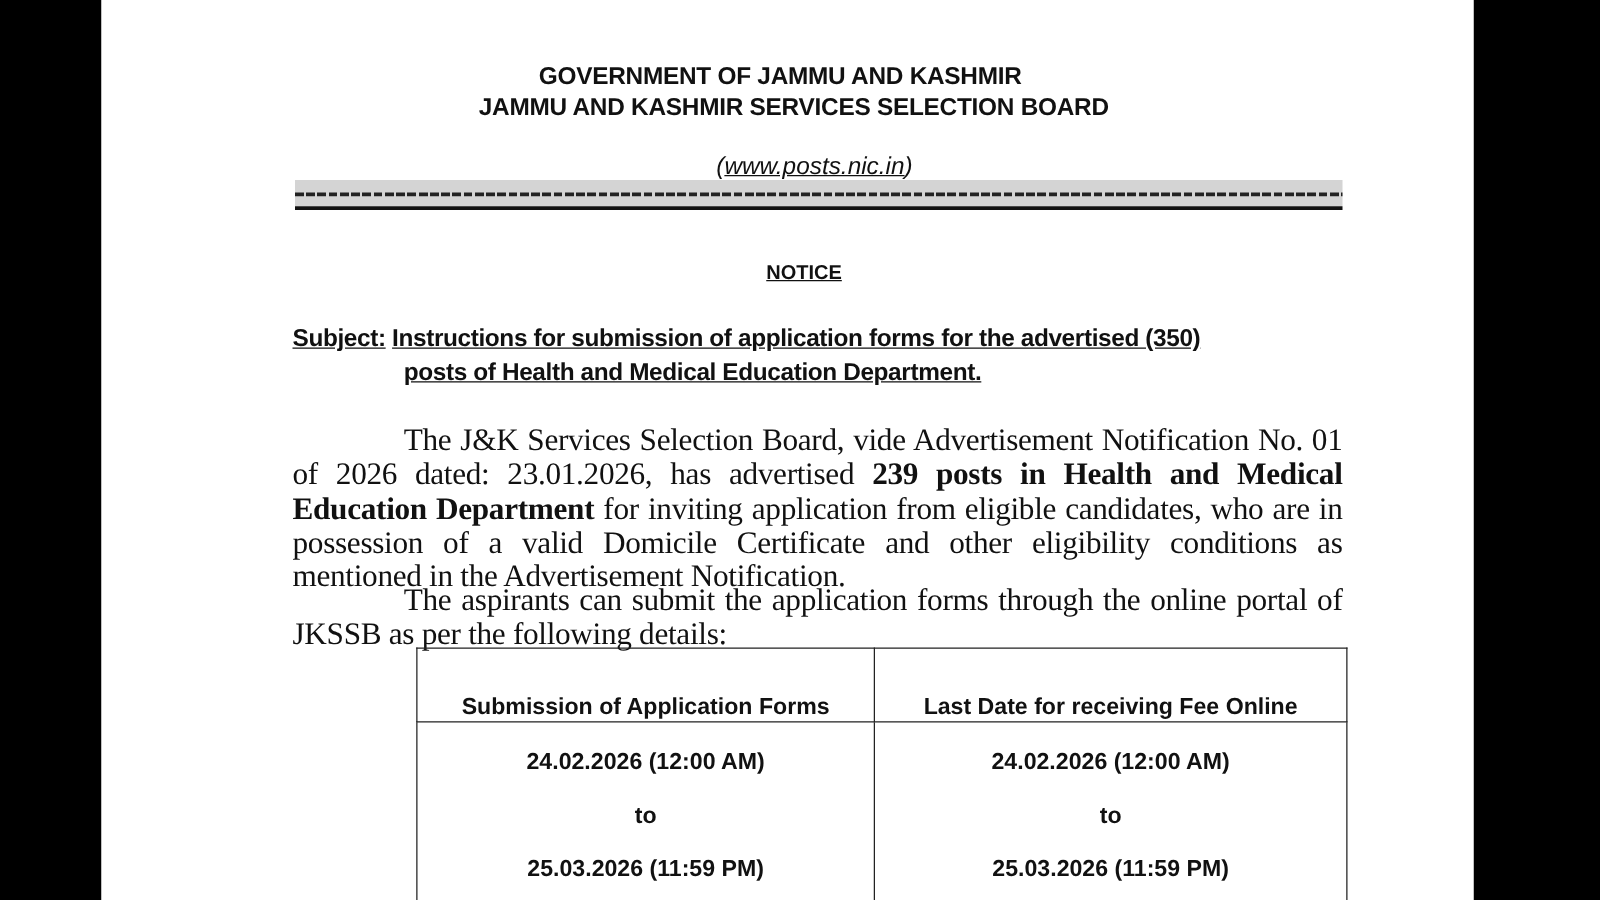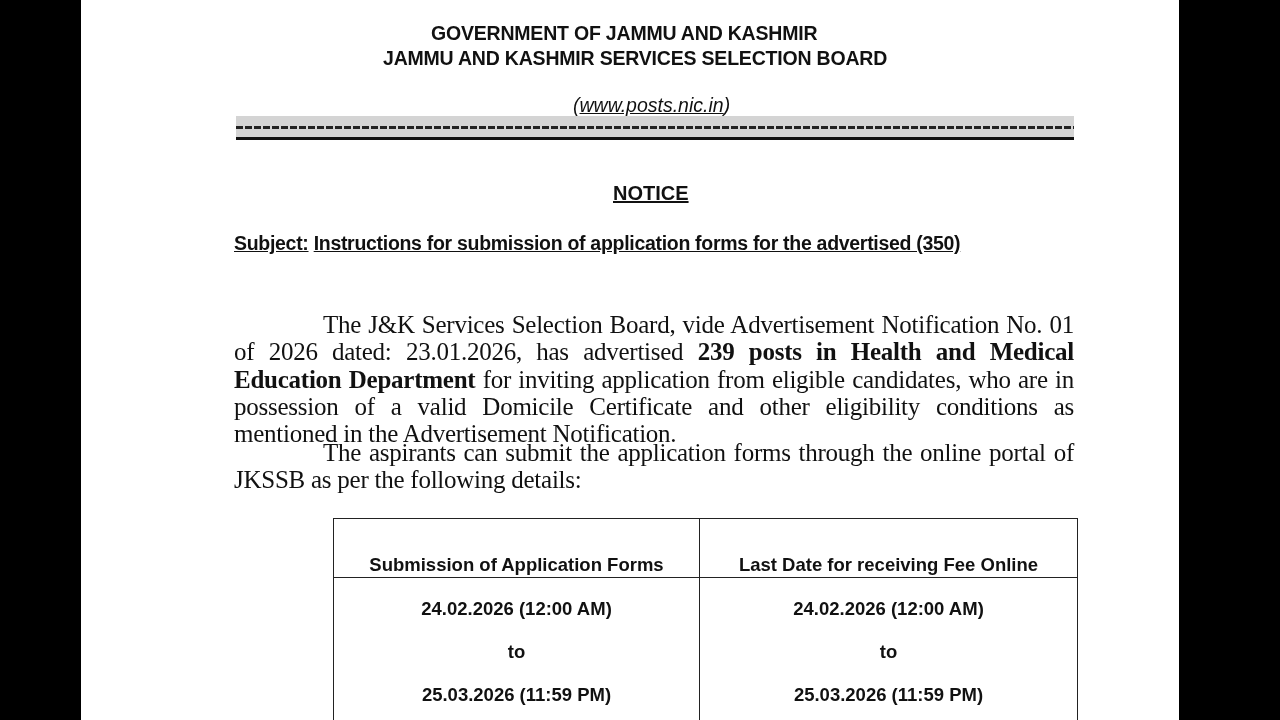--- a/index.html
+++ b/index.html
@@ -7,37 +7,37 @@
       width: 1280px; height: 720px; overflow: hidden;
       background: #000;
       position: relative;
       font-family: "Liberation Sans", sans-serif;
       color: #111;
     }
     .page {
       position: absolute; left: 81px; top: 0; width: 1098px; height: 720px;
       background: #fff; overflow: hidden;
     }
-    .abs { position: absolute; }
+    .abs { position: absolute; margin-top: 28px; }
     .hdr1, .hdr2 { font-weight: bold; font-size: 19.5px; letter-spacing: -0.2px; white-space: nowrap; }
     .hdr1 { left: 350px; top: 22px; }
     .hdr2 { left: 302px; top: 47px; }
     .addr { left: 258px; top: 70px; font-size: 19.5px; white-space: nowrap; letter-spacing: -0.2px; }
     .web { left: 492px; top: 94px; font-size: 19.5px; font-style: italic; white-space: nowrap; }
     .web a { color: #111; text-decoration: underline; }
     .rule-box {
       left: 155px; top: 116px; width: 838px; height: 21px; background: #d4d4d4;
     }
     .dashes {
       left: 155px; top: 126px; width: 838px; height: 3px;
       background: repeating-linear-gradient(90deg, #222 0 7px, transparent 7px 9px);
     }
     .rule-line { left: 155px; top: 137px; width: 838px; height: 3px; background: #111; }
     .notice {
-      left: 532px; top: 182px; font-weight: bold; font-size: 20px; text-decoration: underline;
+      left: 532px; top: 182px; font-weight: bold; font-size: 16px; text-decoration: underline;
     }
     .subject {
       left: 153px; top: 230px; width: 850px; font-weight: bold; font-size: 19.5px;
       line-height: 27px; letter-spacing: -0.3px;
     }
     .subject .lbl { text-decoration: underline; }
     .subject .txt { text-decoration: underline; }
     .subject .l2 { display: block; padding-left: 89px; }
     .para {
       left: 153px; width: 840px; font-size: 25px; line-height: 27.3px;
@@ -69,20 +69,21 @@
 
   <div class="abs rule-box"></div>
   <div class="abs dashes"></div>
   <div class="abs rule-line"></div>
 
   <div class="abs notice">NOTICE</div>
 
   <div class="abs subject">
     <span class="lbl">Subject:</span>
     <span class="txt">Instructions for submission of application forms for the advertised (350)</span>
+    <span class="l2"><span class="txt">posts of Health and Medical Education Department.</span></span>
   </div>
 
   <div class="abs para p1"><span class="indent"></span><span>The J&amp;K Services Selection Board, vide Advertisement Notification No. 01 of 2026 dated: 23.01.2026, has advertised </span><b>239 posts in Health and Medical Education Department</b><span> for inviting application from eligible candidates, who are in possession of a valid Domicile Certificate and other eligibility conditions as mentioned in the Advertisement Notification.</span></div>
 
   <div class="abs para p2"><span class="indent"></span><span>The aspirants can submit the application forms through the online portal of JKSSB as per the following details:</span></div>
 
   <table class="sched">
     <tbody>
         <tr>
       <th class="c1">Submission of Application Forms</th>

